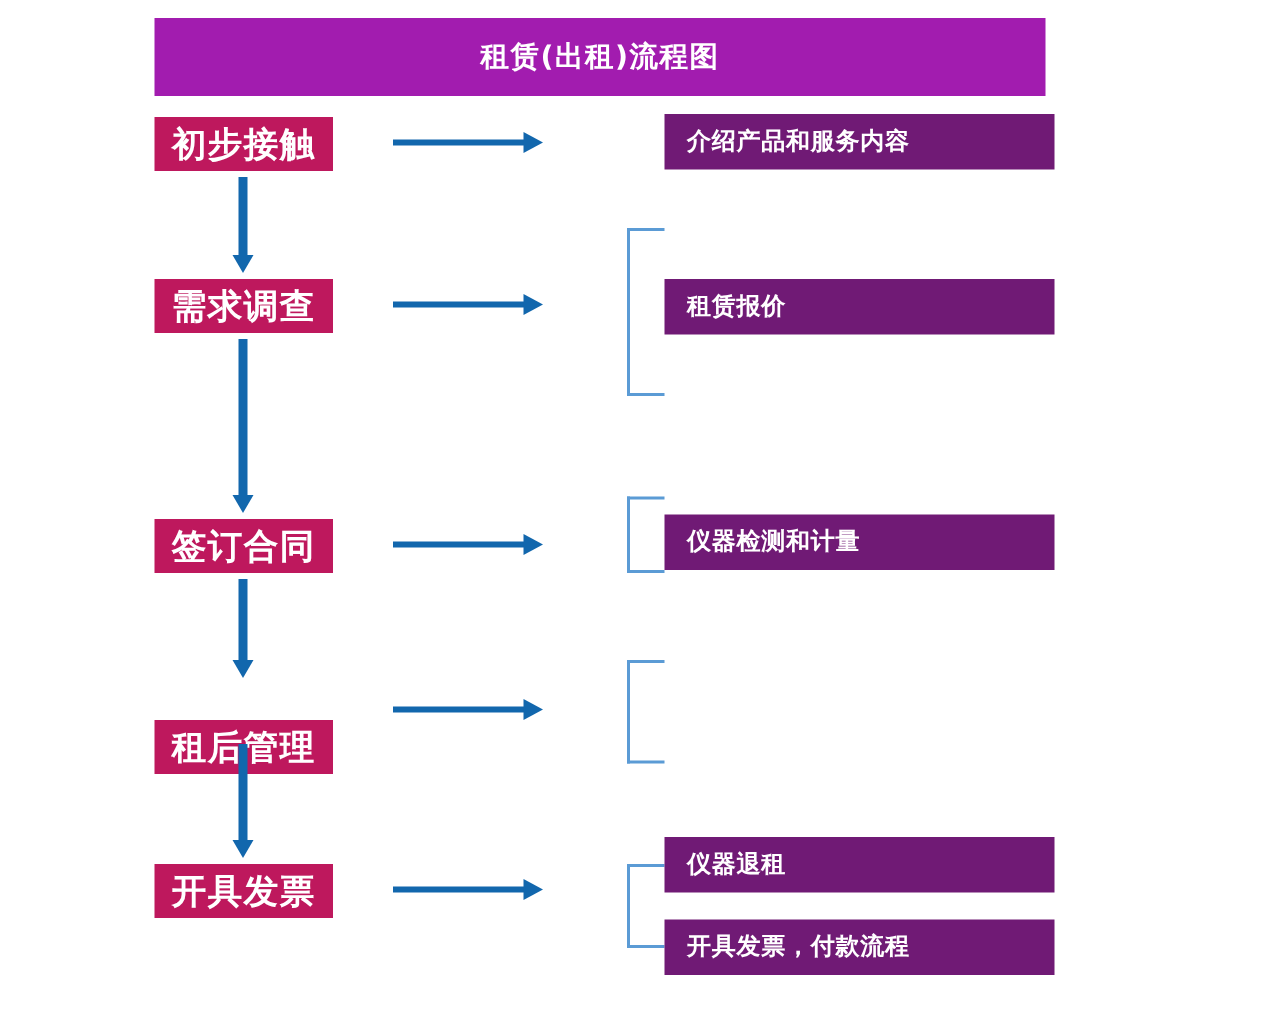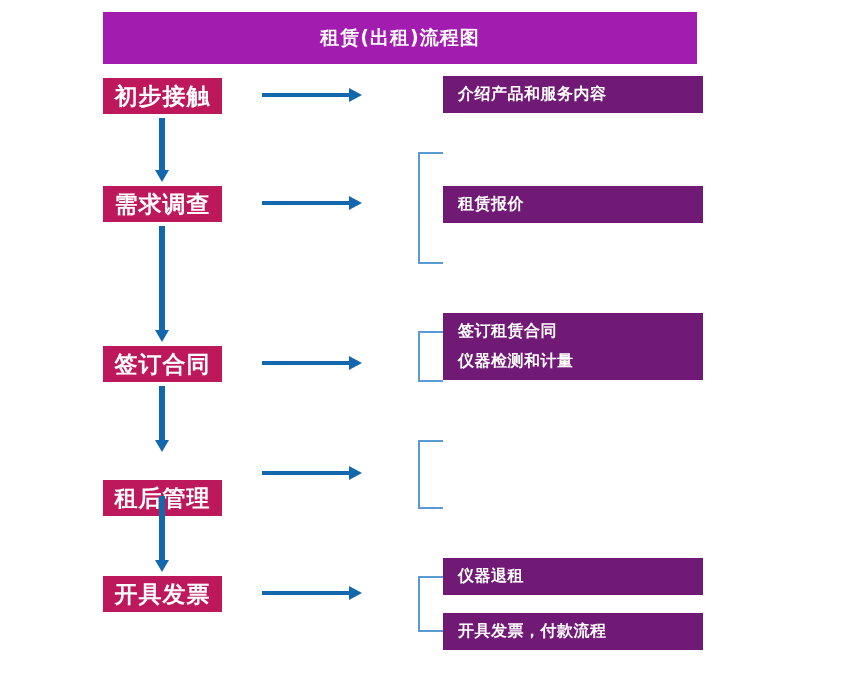--- a/index.html
+++ b/index.html
@@ -187,18 +187,17 @@
     <div class="head"></div>
   </div>
 
   <div class="bracket" style="top:152px;height:112px"></div>
   <div class="bracket" style="top:331px;height:51px"></div>
   <div class="bracket" style="top:440px;height:69px"></div>
   <div class="bracket" style="top:576px;height:56px"></div>
 
   <div class="detail-box" style="top:76px">介绍产品和服务内容</div>
   <div class="detail-box" style="top:186px">租赁报价</div>
-  <div class="detail-box" style="top:313px">签订租赁合同</div>
   <div class="detail-box" style="top:343px">仪器检测和计量</div>
   <div class="detail-box" style="top:558px">仪器退租</div>
   <div class="detail-box" style="top:613px">开具发票，付款流程</div>
 
 </div>
 
 </body></html>

